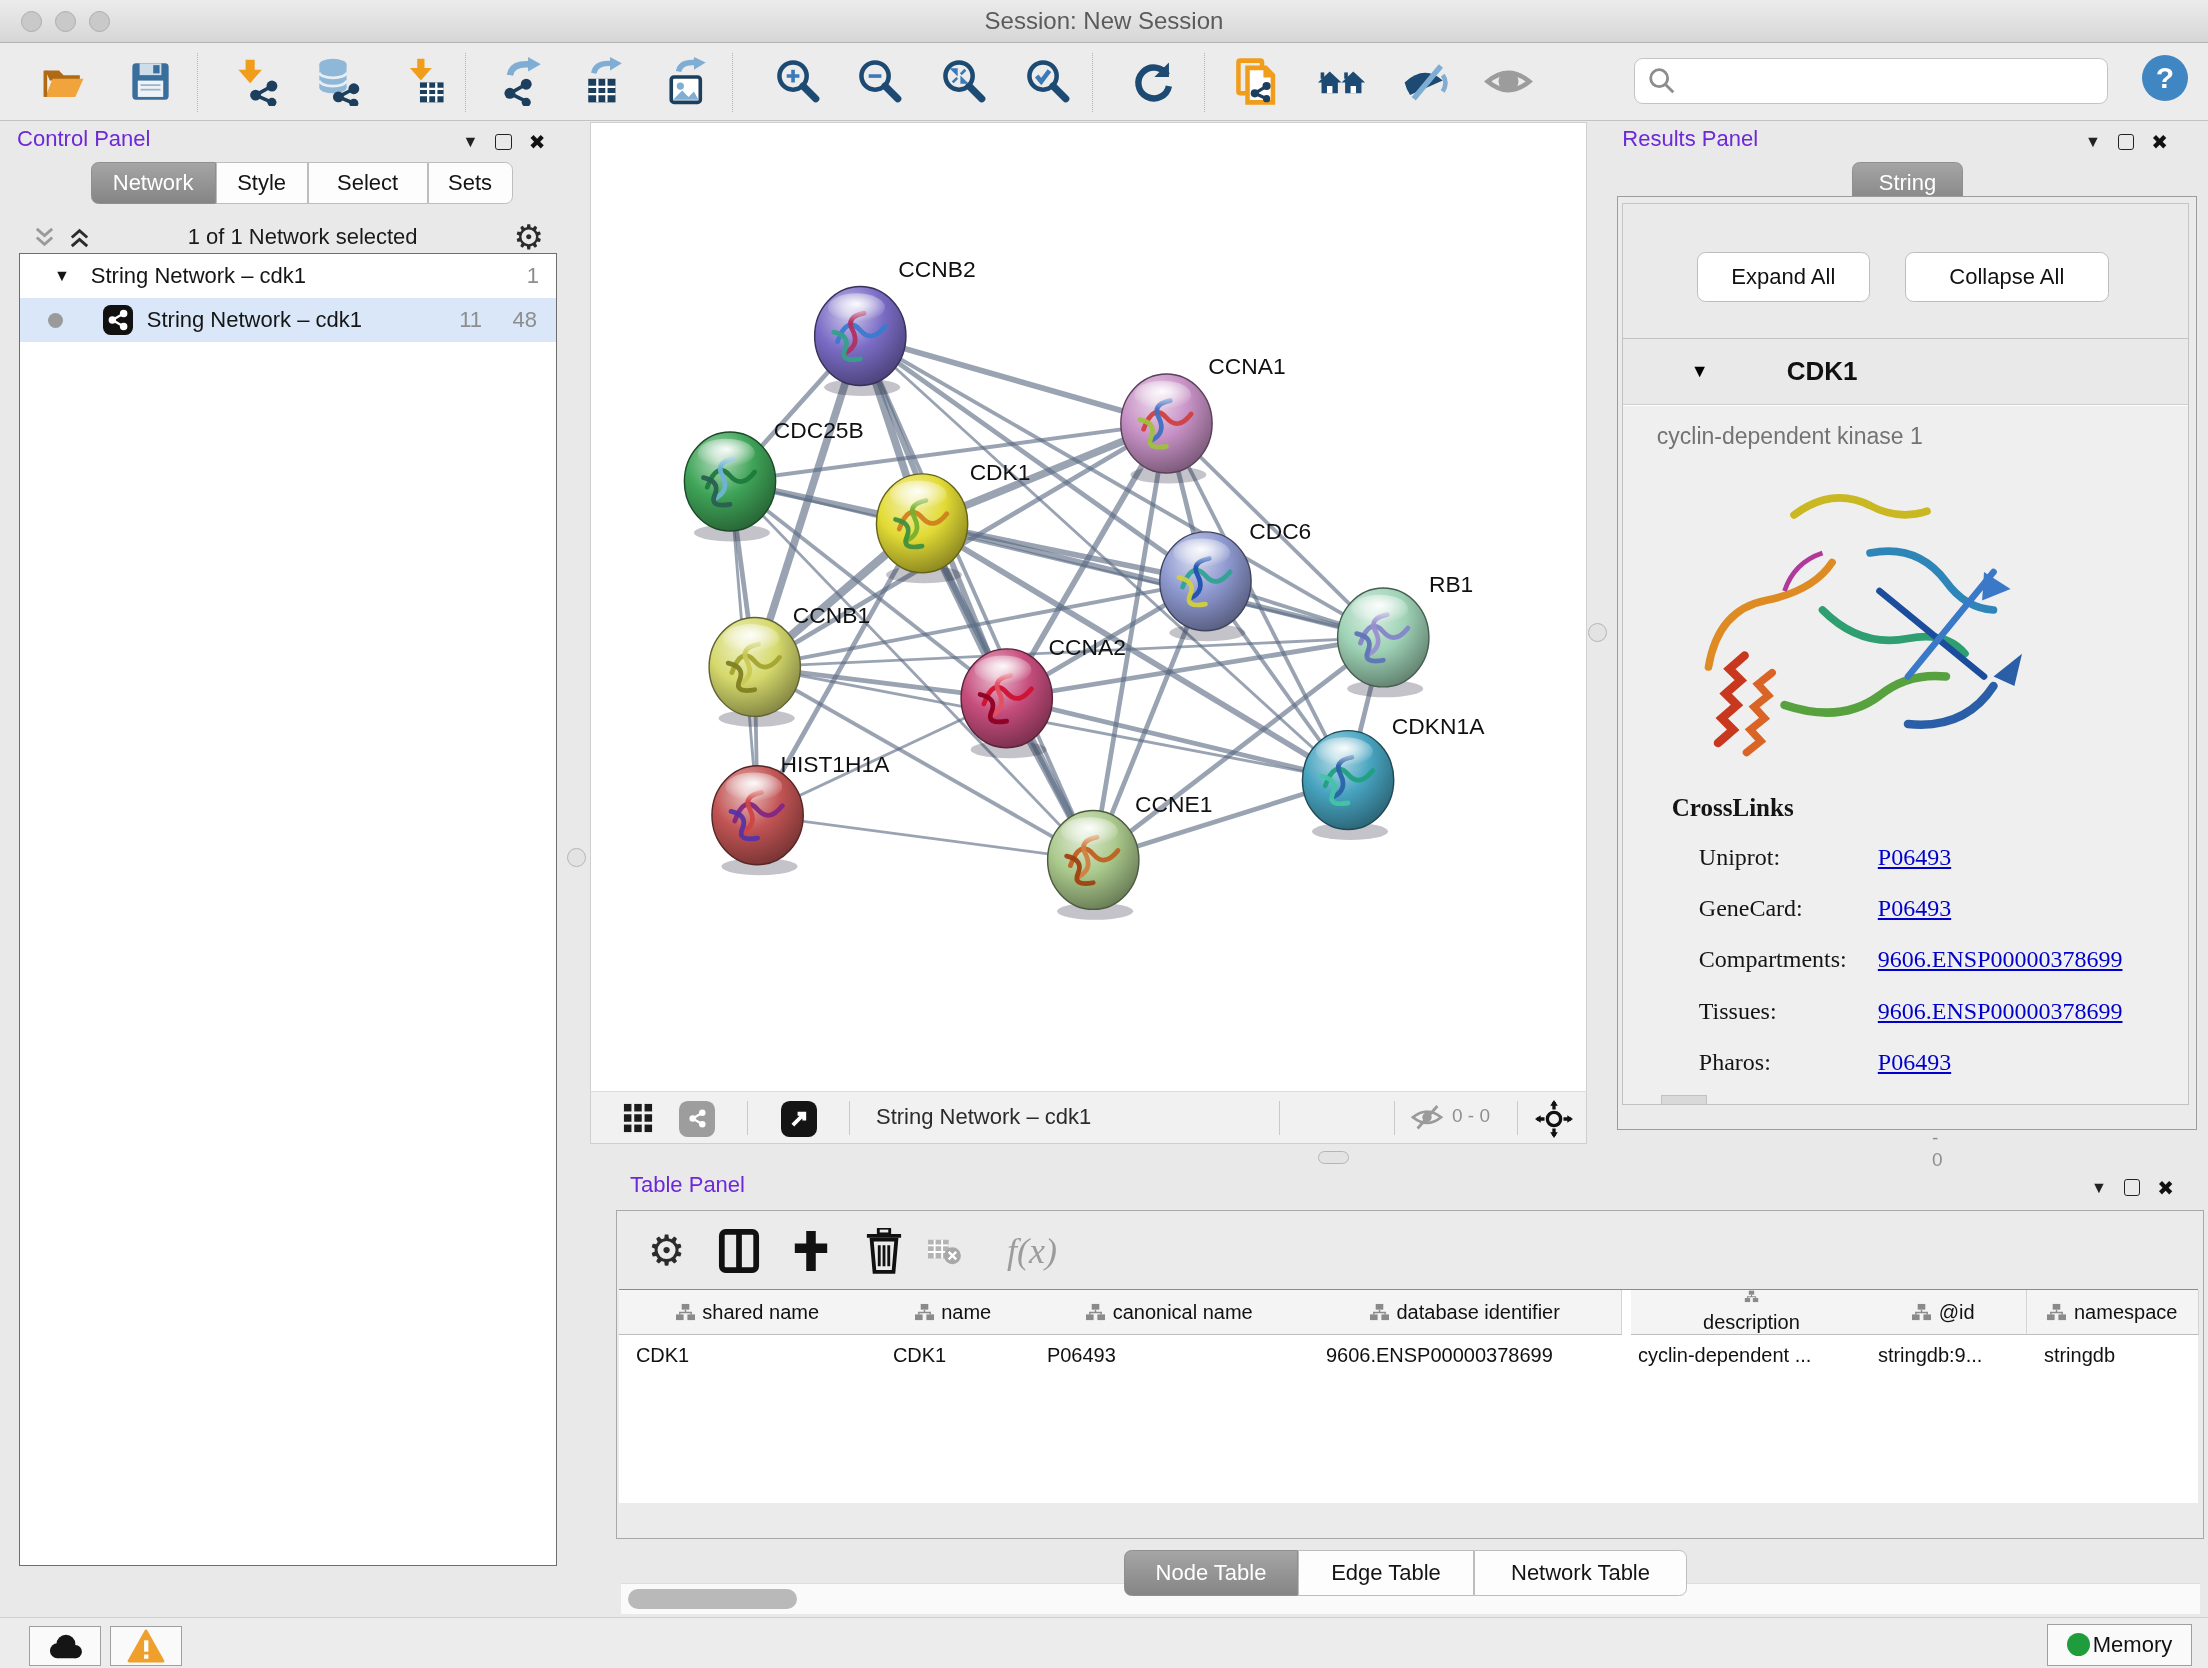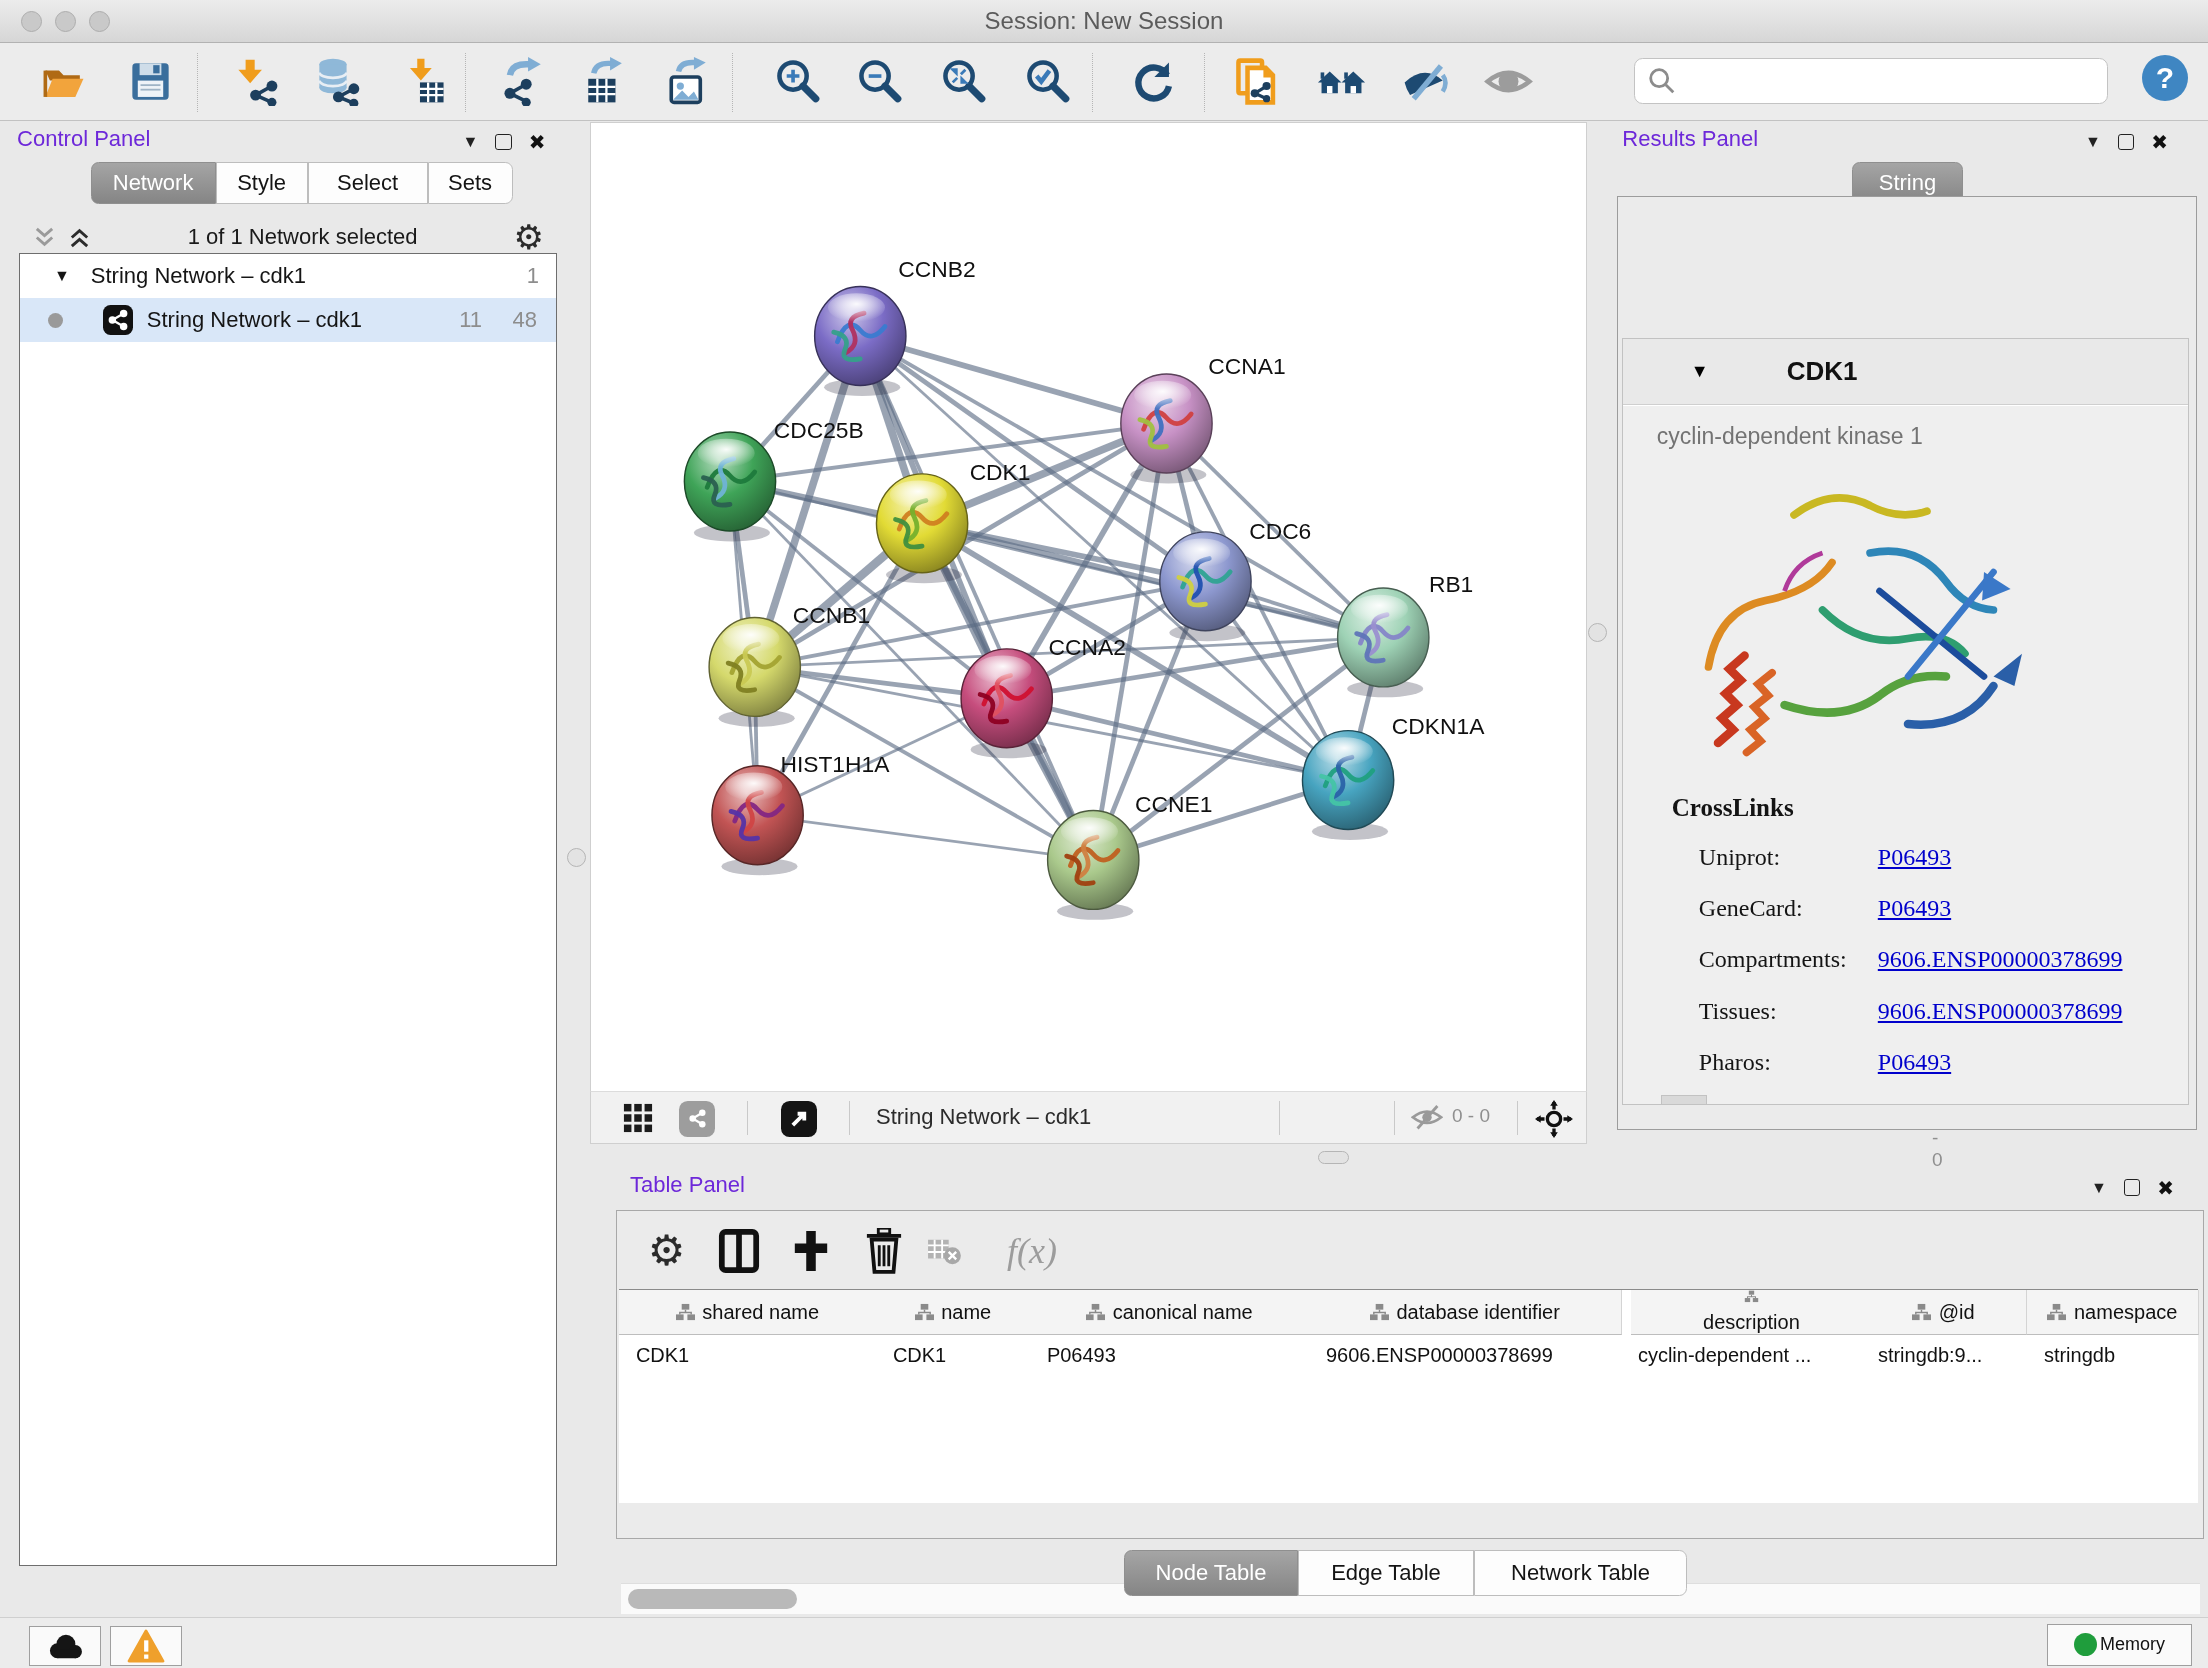--- a/index.html
+++ b/index.html
@@ -70,21 +70,21 @@
     display:flex;align-items:center;justify-content:center;gap:7.6px;font-size:20px;color:#111;overflow:hidden;white-space:nowrap;}
   .td{position:absolute;top:45px;height:40px;font-size:20px;color:#111;display:flex;align-items:center;
     padding-left:17px;box-sizing:border-box;overflow:hidden;white-space:nowrap;}
   #hscroll{position:absolute;left:1.9px;top:293px;width:1579px;height:30px;background:#fafafa;border-top:1px solid #dedede;}
   #hthumb{position:absolute;left:7.6px;top:4.8px;width:169px;height:20px;background:#b9b9b9;border-radius:10.5px;}
   
   #statusbar{left:0;top:1617px;width:2208px;height:51px;background:#ececec;border-top:1px solid #cfcfcf;}
   .sb-btn{position:absolute;top:7.6px;width:70px;height:38px;background:#fafafa;border:1.9px solid #9f9f9f;
     display:flex;align-items:center;justify-content:center;}
   #memory-btn{position:absolute;left:2047px;top:5.7px;width:143px;height:40px;background:#fafafa;border:1.9px solid #9f9f9f;
-    display:flex;align-items:center;justify-content:center;gap:3px;font-size:18px;color:#111;}
+    display:flex;align-items:center;justify-content:center;gap:3px;font-size:22px;color:#111;}
   #mem-dot{width:23px;height:23px;border-radius:50%;background:#1f9d3c;}
   text{font-family:"Liberation Sans",sans-serif;}
 </style>
 </head>
 <body>
 
 <div class="abs" id="titlebar">
   <div class="tlight" style="left:21px;"></div>
   <div class="tlight" style="left:55px;"></div>
   <div class="tlight" style="left:89px;"></div>
@@ -600,20 +600,28 @@
   <div class="abs winctl" style="left:476px;top:5.7px;">
     <span class="wc-min">▼</span>
     <span class="wc-float"></span>
     <span class="wc-close">✖</span>
   </div>
   <div class="abs tab sel lone" style="left:243px;top:38px;width:109px;">
       <span>String</span>
     </div>
 </div>
 <div class="abs" id="rp-outer">
+  <div id="rp-btnbox">
+    <div class="rp-btn" style="left:74px;width:171px;">
+        <span>Expand All</span>
+      </div>
+    <div class="rp-btn" style="left:282px;width:202px;">
+        <span>Collapse All</span>
+      </div>
+  </div>
   <div id="cdk1-box">
     <div id="cdk1-head">
       <span style="margin-left:68px;font-size:18px;">▼</span>
       <span id="cdk1-title" style="margin-left:78px;">CDK1</span>
     </div>
     <div id="cdk1-body">
       <div id="cdk1-desc">cyclin-dependent kinase 1</div>
 
       <svg class="abs" style="left:57px;top:52px;" width="380" height="342" viewBox="0 0 400 360">
         <g fill="none" stroke-linecap="round">

